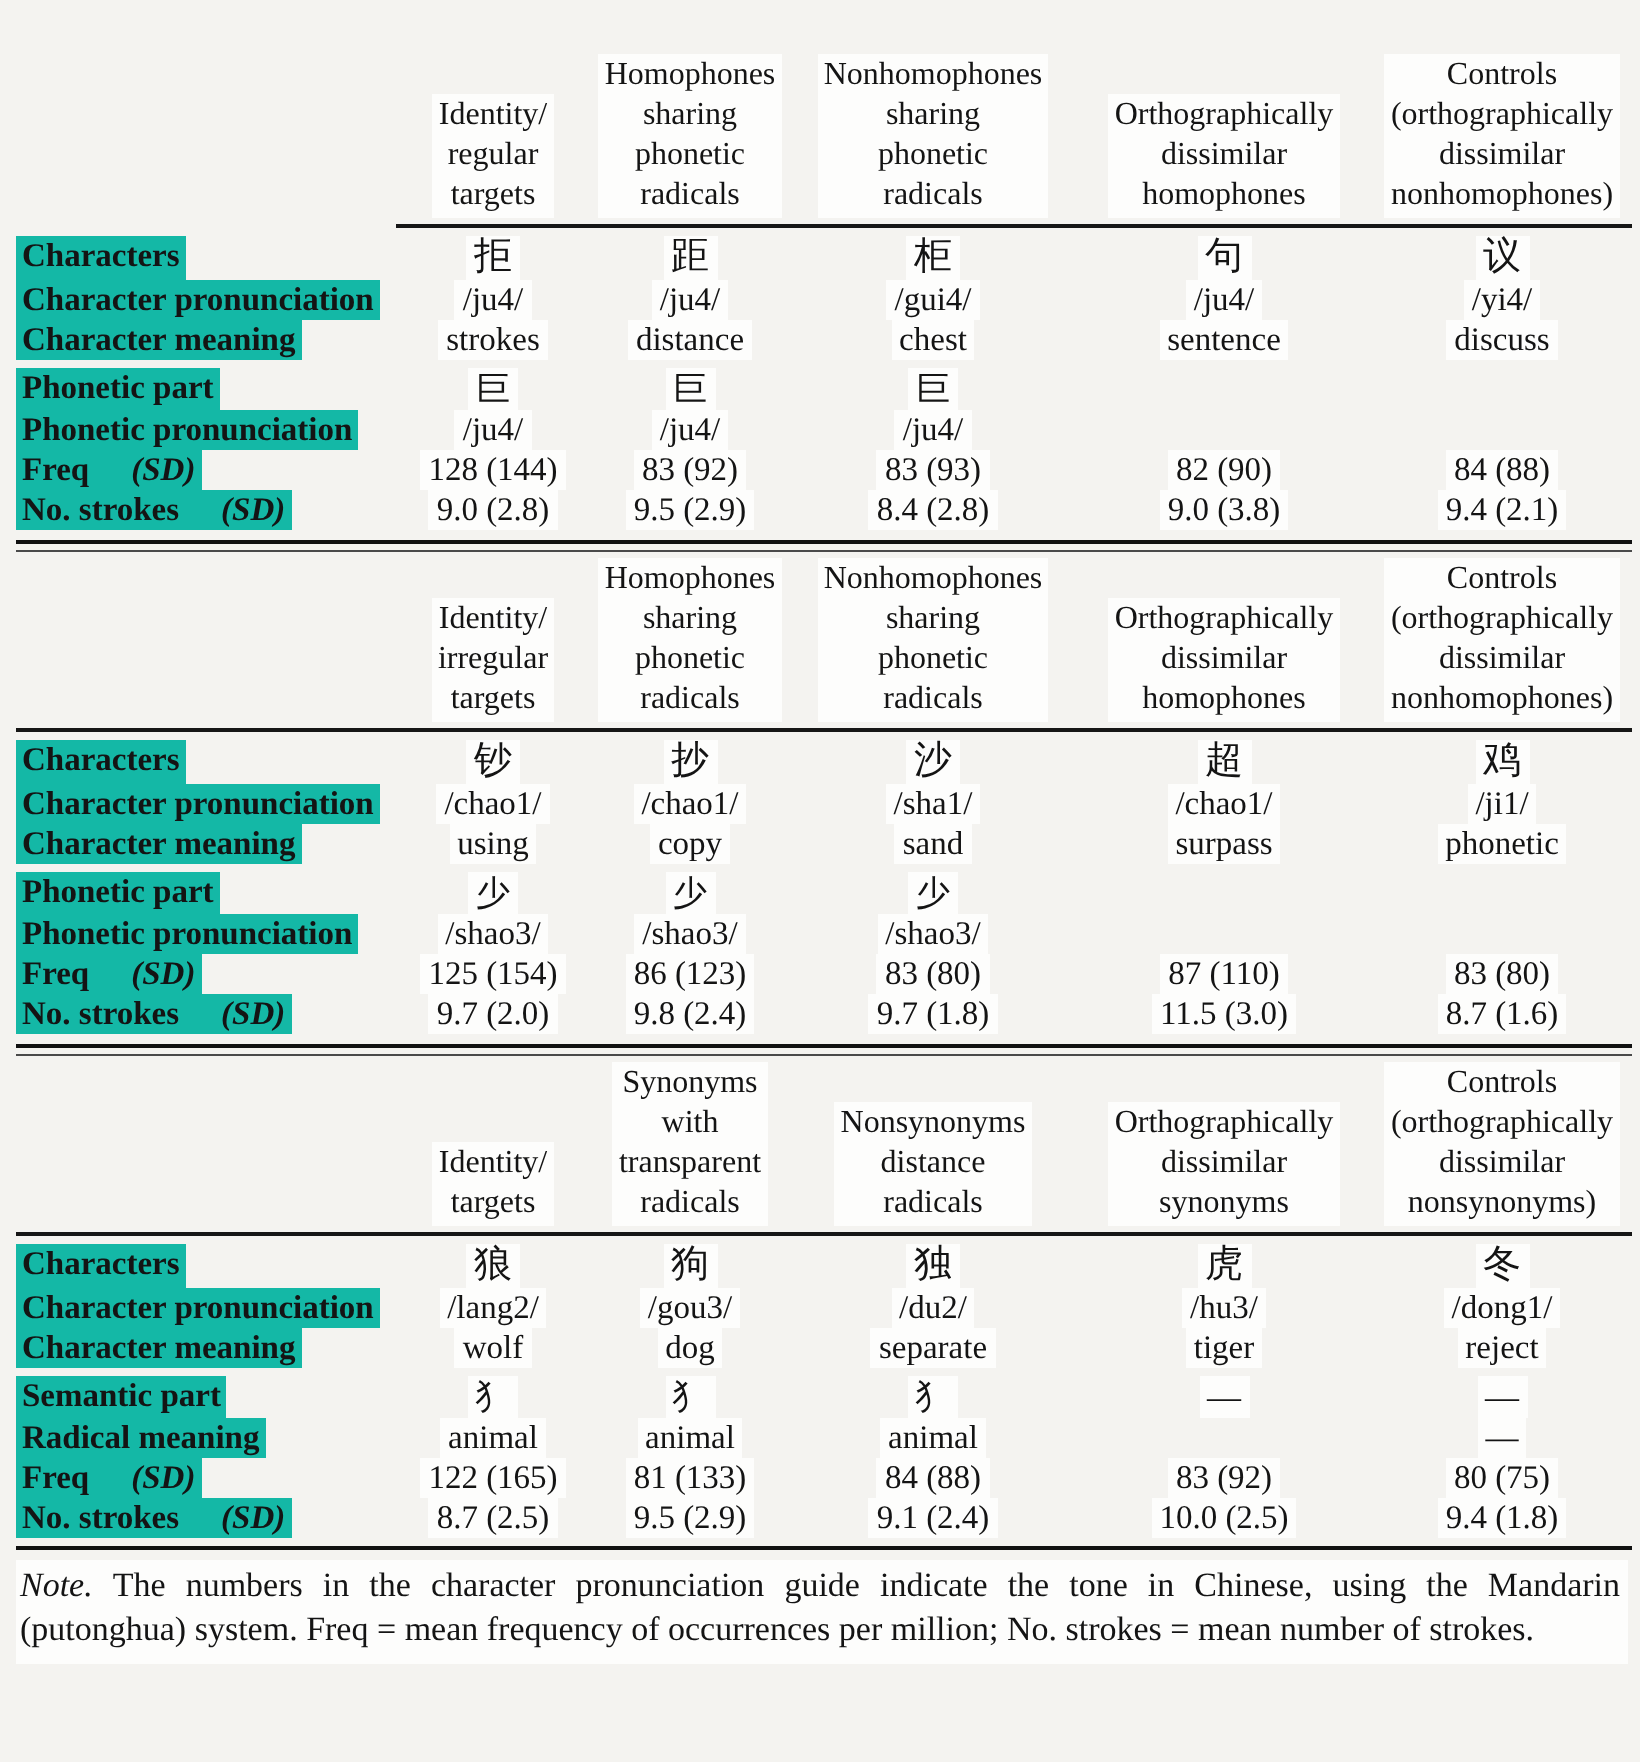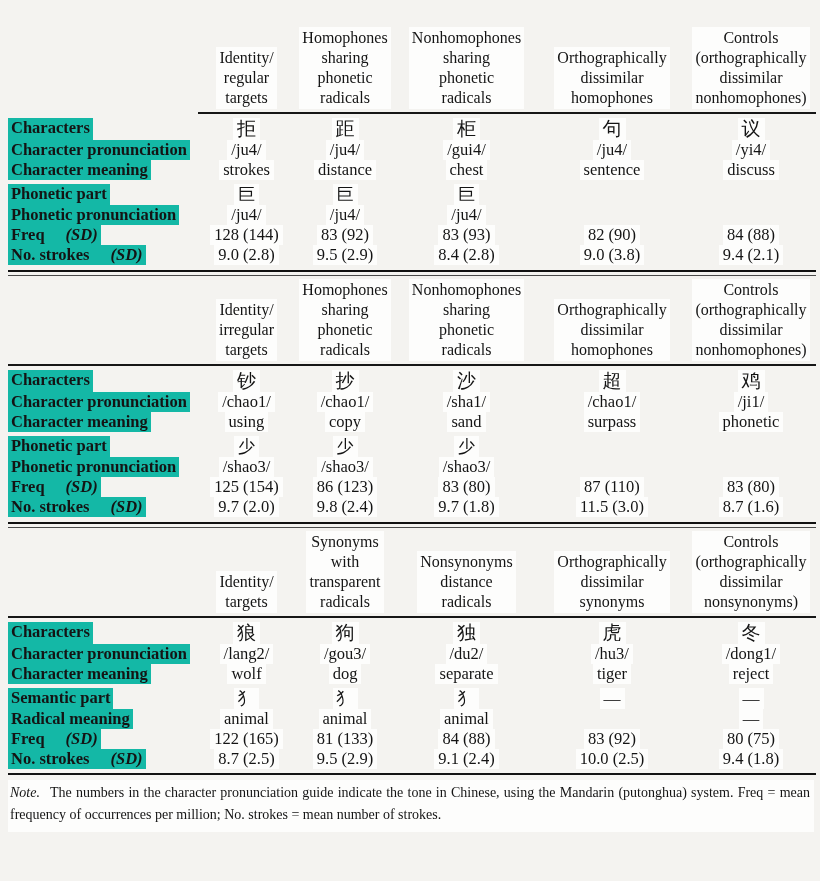--- a/index.html
+++ b/index.html
@@ -36,21 +36,21 @@
   .cell{
     font-size:16.5px;line-height:20px;text-align:center;
     width:fit-content;margin:0 auto;background:#fdfdfc;padding:0 4px;
     min-height:20px;
   }
   .cell:empty{background:none;padding:0;}
   .cjk .cell{font-size:19px;line-height:22px;}
   .cjk-sm .cell{font-size:17px;line-height:21px;}
   
   .note{
-    font-size:14px;line-height:22px;text-align:justify;
+    font-size:17px;line-height:22px;text-align:justify;
     margin:5px 2px 0 0;background:#fdfdfc;padding:2px 4px 6px 2px;
   }
   .note-label{font-style:italic;margin-right:10px;}
 </style>
 </head>
 <body>
 
 <div class="page">
 
   <section>

